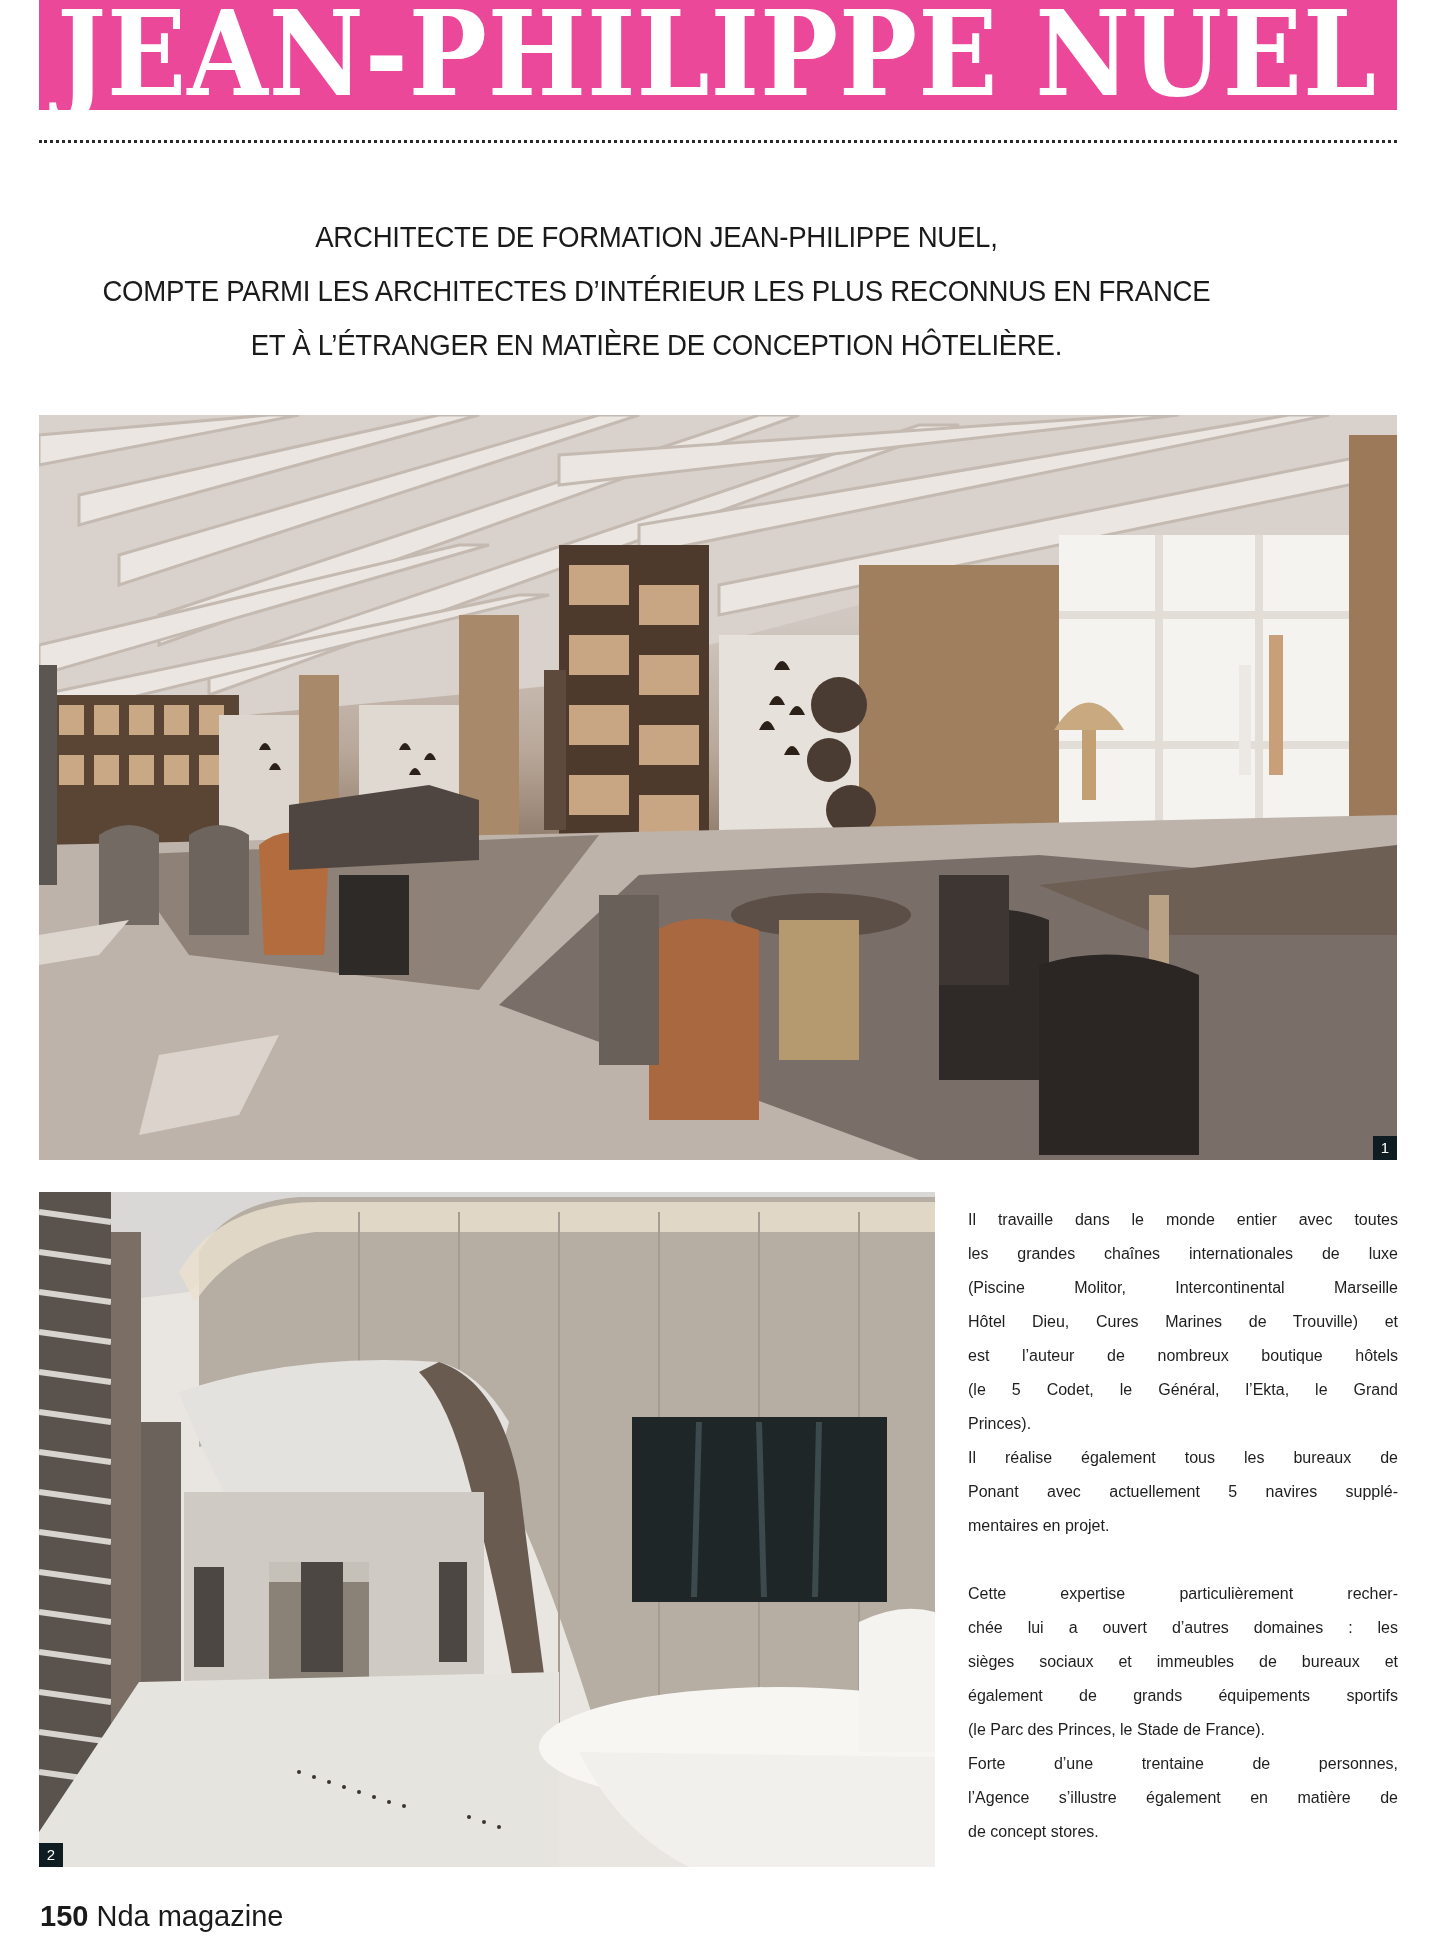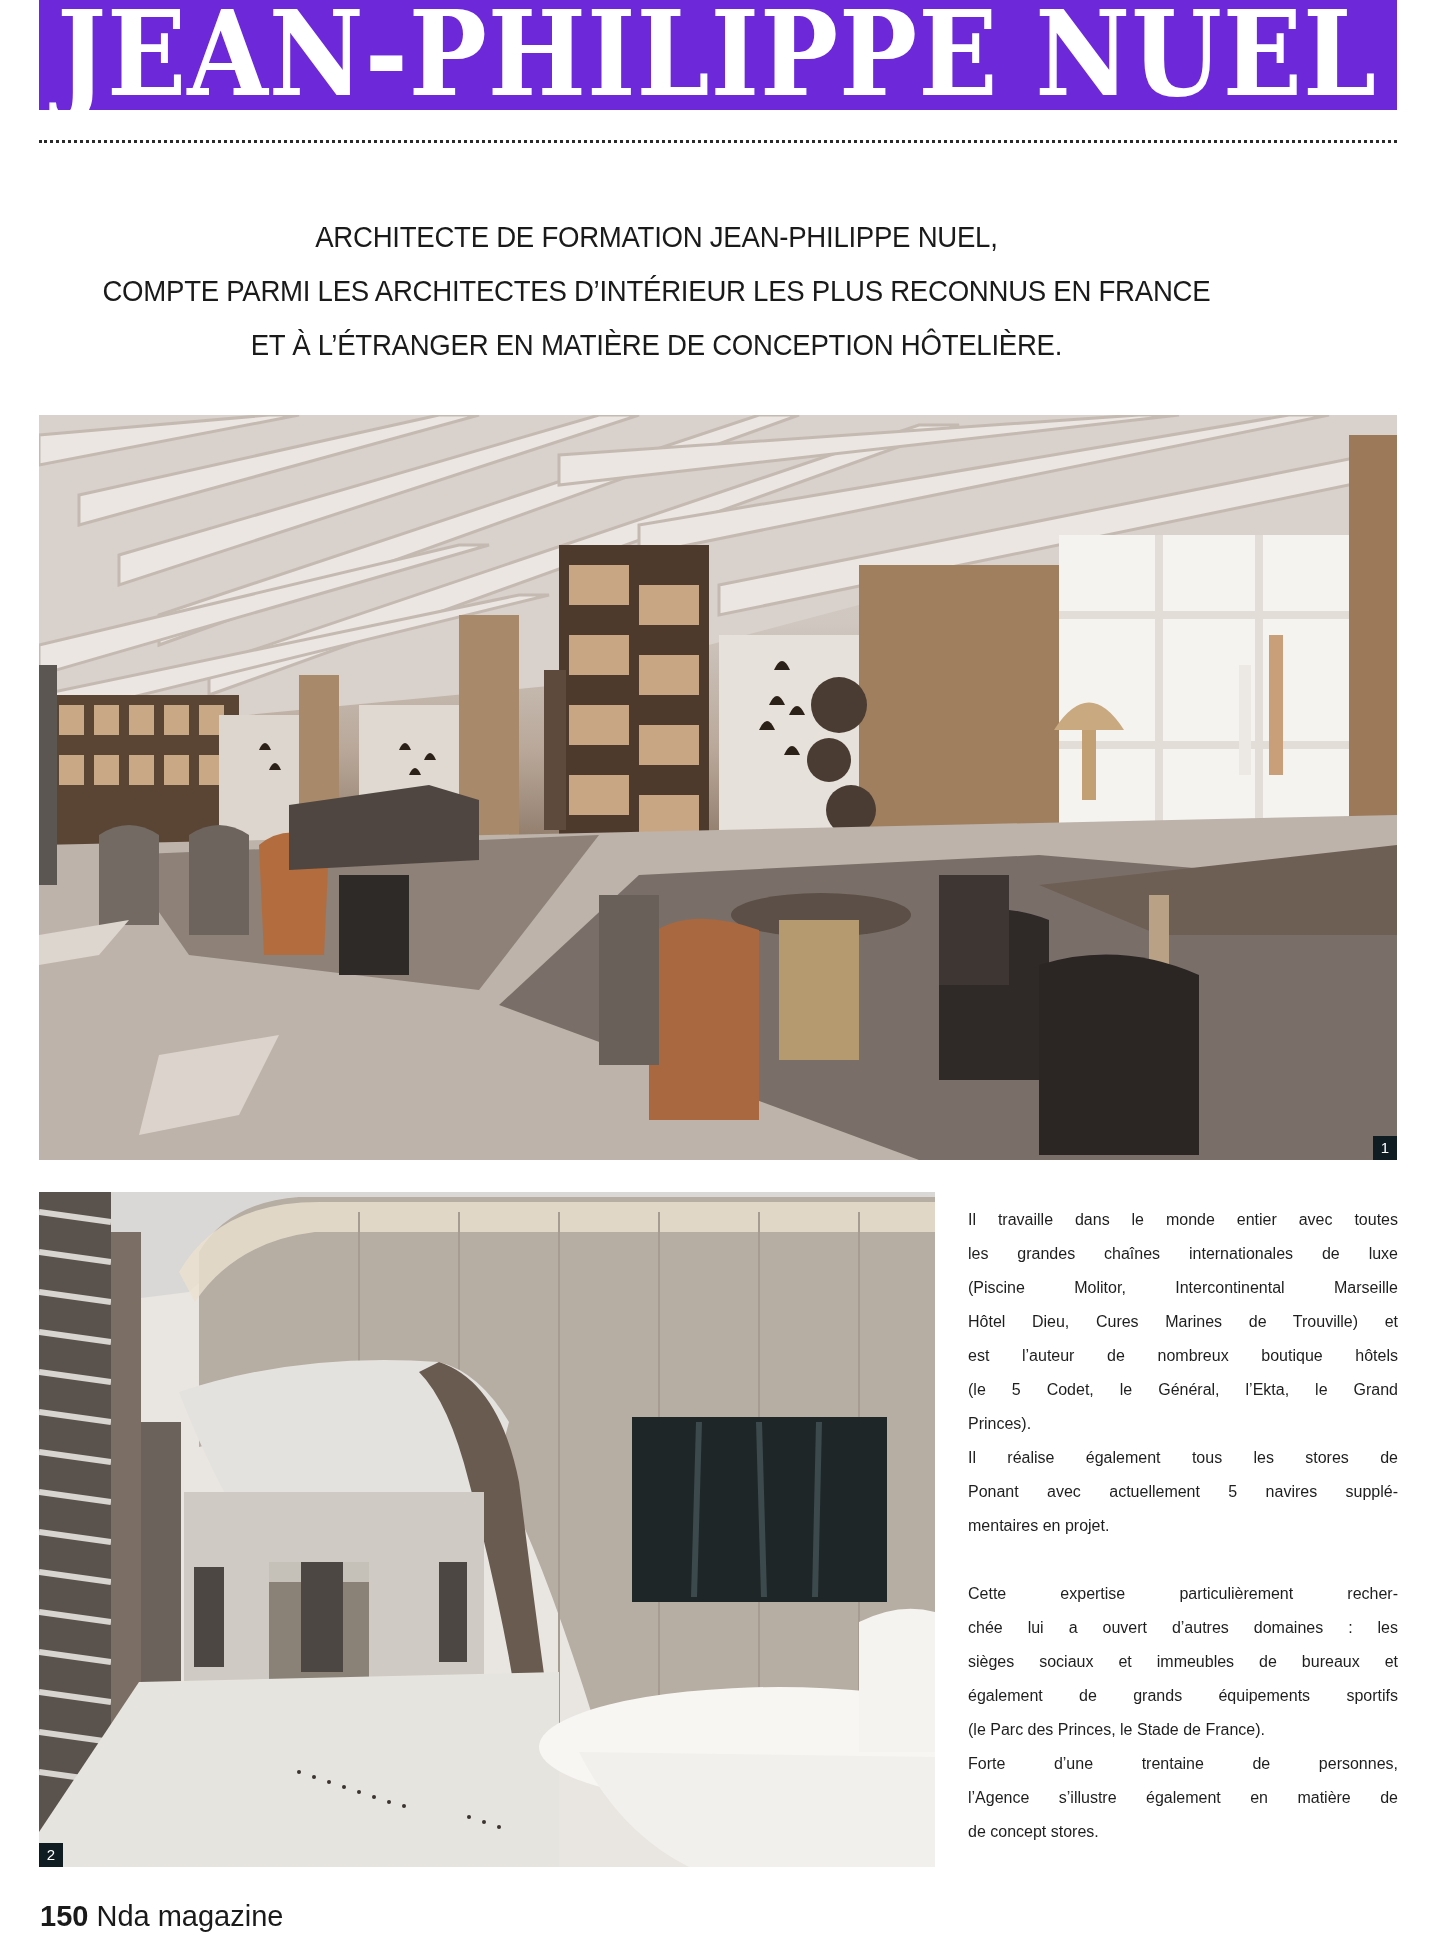--- a/index.html
+++ b/index.html
@@ -1,21 +1,21 @@
 <!DOCTYPE html>
 <html><head>
 <meta charset="utf-8">
 <style>
   html, body { margin: 0; padding: 0; background: #ffffff; }
   body { width: 1440px; height: 1936px; position: relative; overflow: hidden;
          font-family: "Liberation Sans", "DejaVu Sans", sans-serif; color: #1c1c1c; }
 
   
   .title-bar { position: absolute; left: 39px; top: 0; width: 1358px; height: 110px;
-               background: #6d28d9; overflow: hidden; }
+               background: #ec4899; overflow: hidden; }
   .title-text { position: absolute; left: 18px; top: -6px; width: 1330px; height: 120px;
                 font-family: "DejaVu Serif", "Liberation Serif", serif; font-weight: bold;
                 font-size: 118px; line-height: 120px; color: #ffffff; letter-spacing: 1px;
                 white-space: nowrap; transform-origin: left top; transform: scaleX(1.0); }
 
   .dotted-rule { position: absolute; left: 39px; top: 140px; width: 1358px; height: 0;
                  border-top: 3px dotted #2a2a2a; }
 
   
   .lead { position: absolute; left: 40px; top: 210px; width: 1340px; text-align: center; }
@@ -255,21 +255,21 @@
 
 <div class="body-col">
   <div>
     <span class="body-line justify">Il travaille dans le monde entier avec toutes</span>
     <span class="body-line justify">les grandes chaînes internationales de luxe</span>
     <span class="body-line justify">(Piscine Molitor, Intercontinental Marseille</span>
     <span class="body-line justify">Hôtel Dieu, Cures Marines de Trouville) et</span>
     <span class="body-line justify">est l’auteur de nombreux boutique hôtels</span>
     <span class="body-line justify">(le 5 Codet, le Général, l’Ekta, le Grand</span>
     <span class="body-line">Princes).</span>
-    <span class="body-line justify">Il réalise également tous les stores de</span>
+    <span class="body-line justify">Il réalise également tous les bureaux de</span>
     <span class="body-line justify">Ponant avec actuellement 5 navires supplé-</span>
     <span class="body-line">mentaires en projet.</span>
   </div>
   <div class="para-gap"></div>
   <div>
     <span class="body-line justify">Cette expertise particulièrement recher-</span>
     <span class="body-line justify">chée lui a ouvert d’autres domaines : les</span>
     <span class="body-line justify">sièges sociaux et immeubles de bureaux et</span>
     <span class="body-line justify">également de grands équipements sportifs</span>
     <span class="body-line">(le Parc des Princes, le Stade de France).</span>

